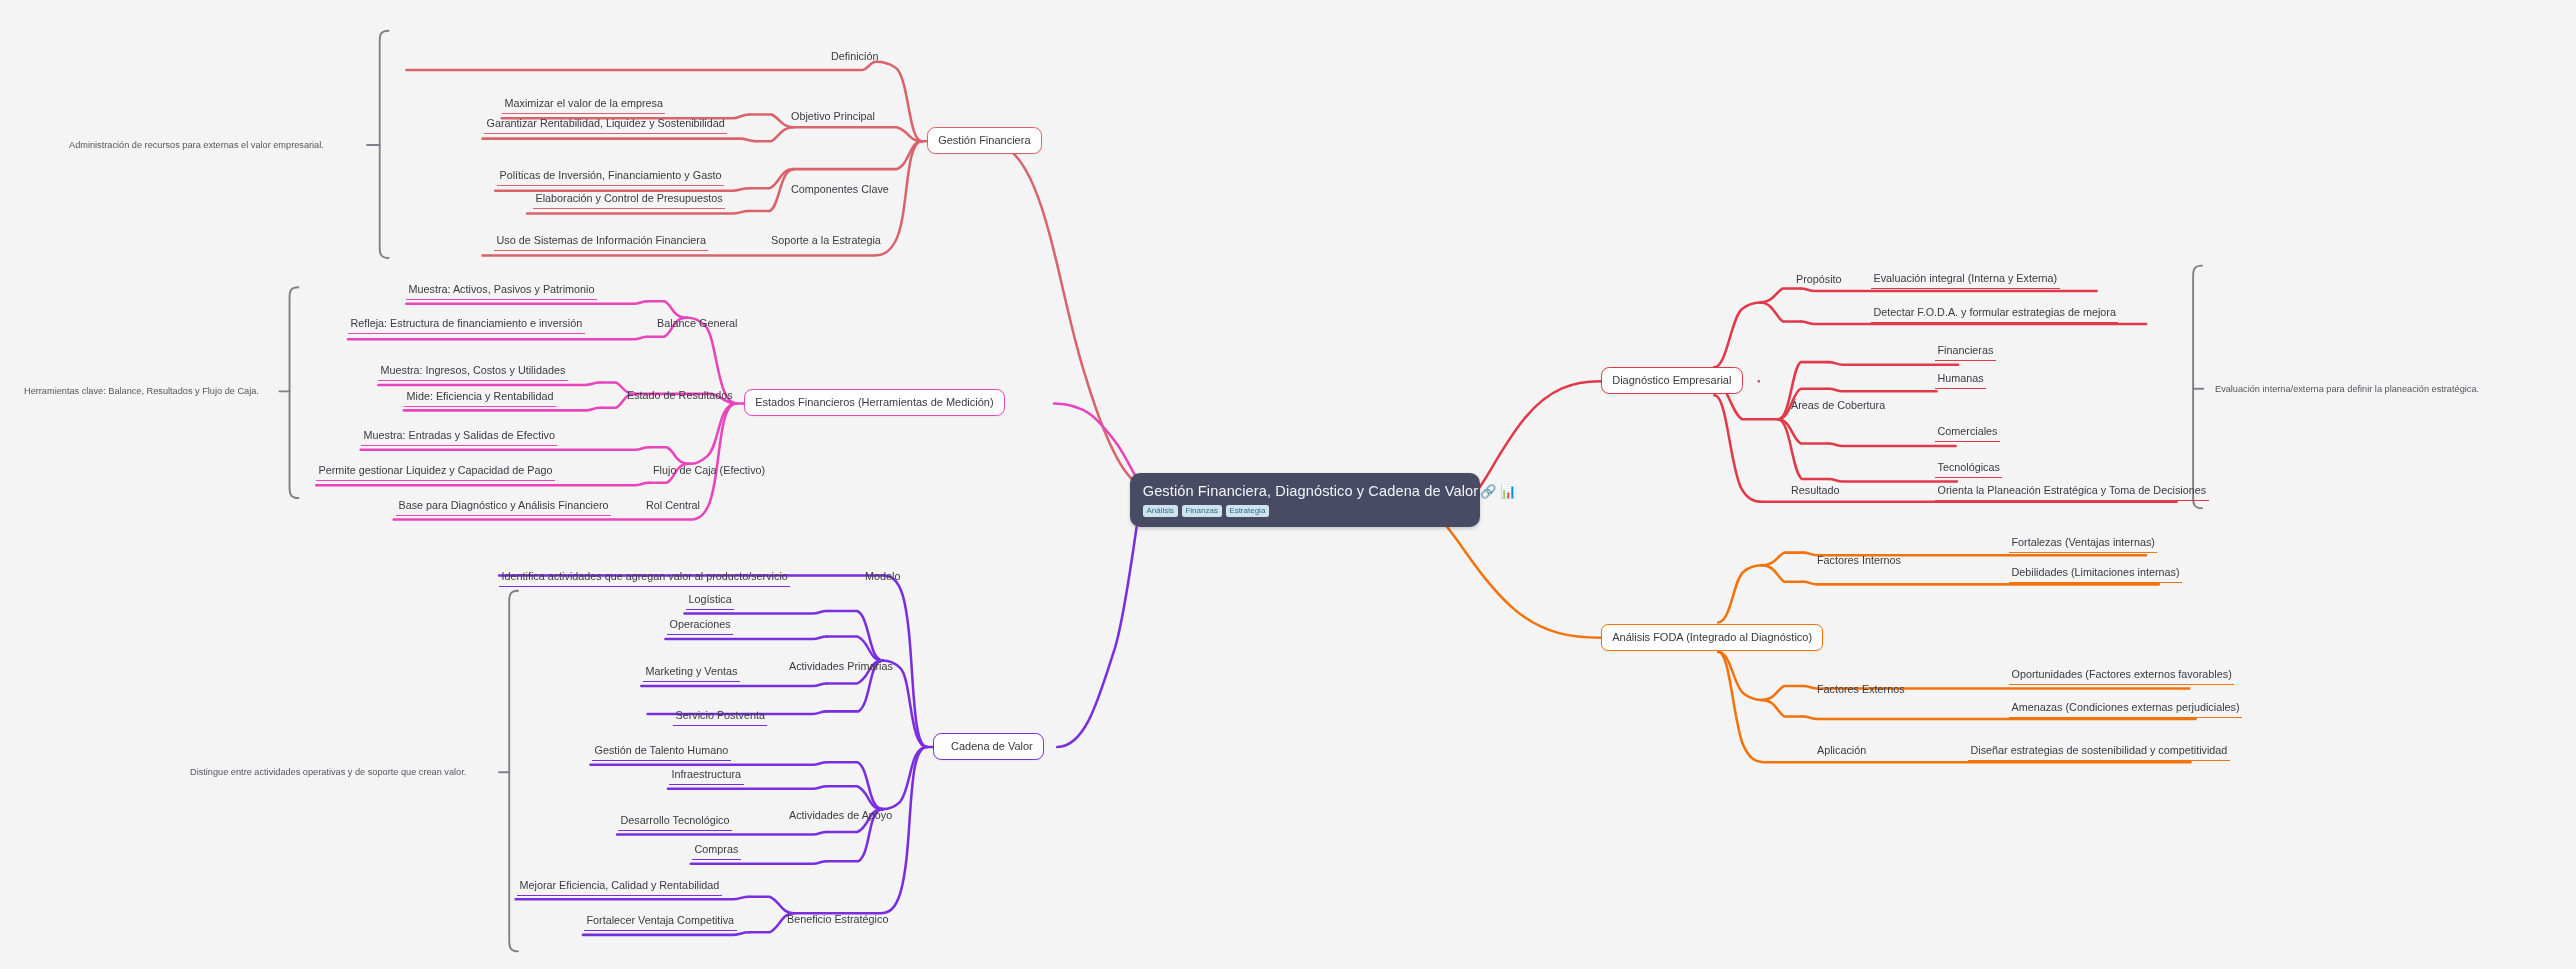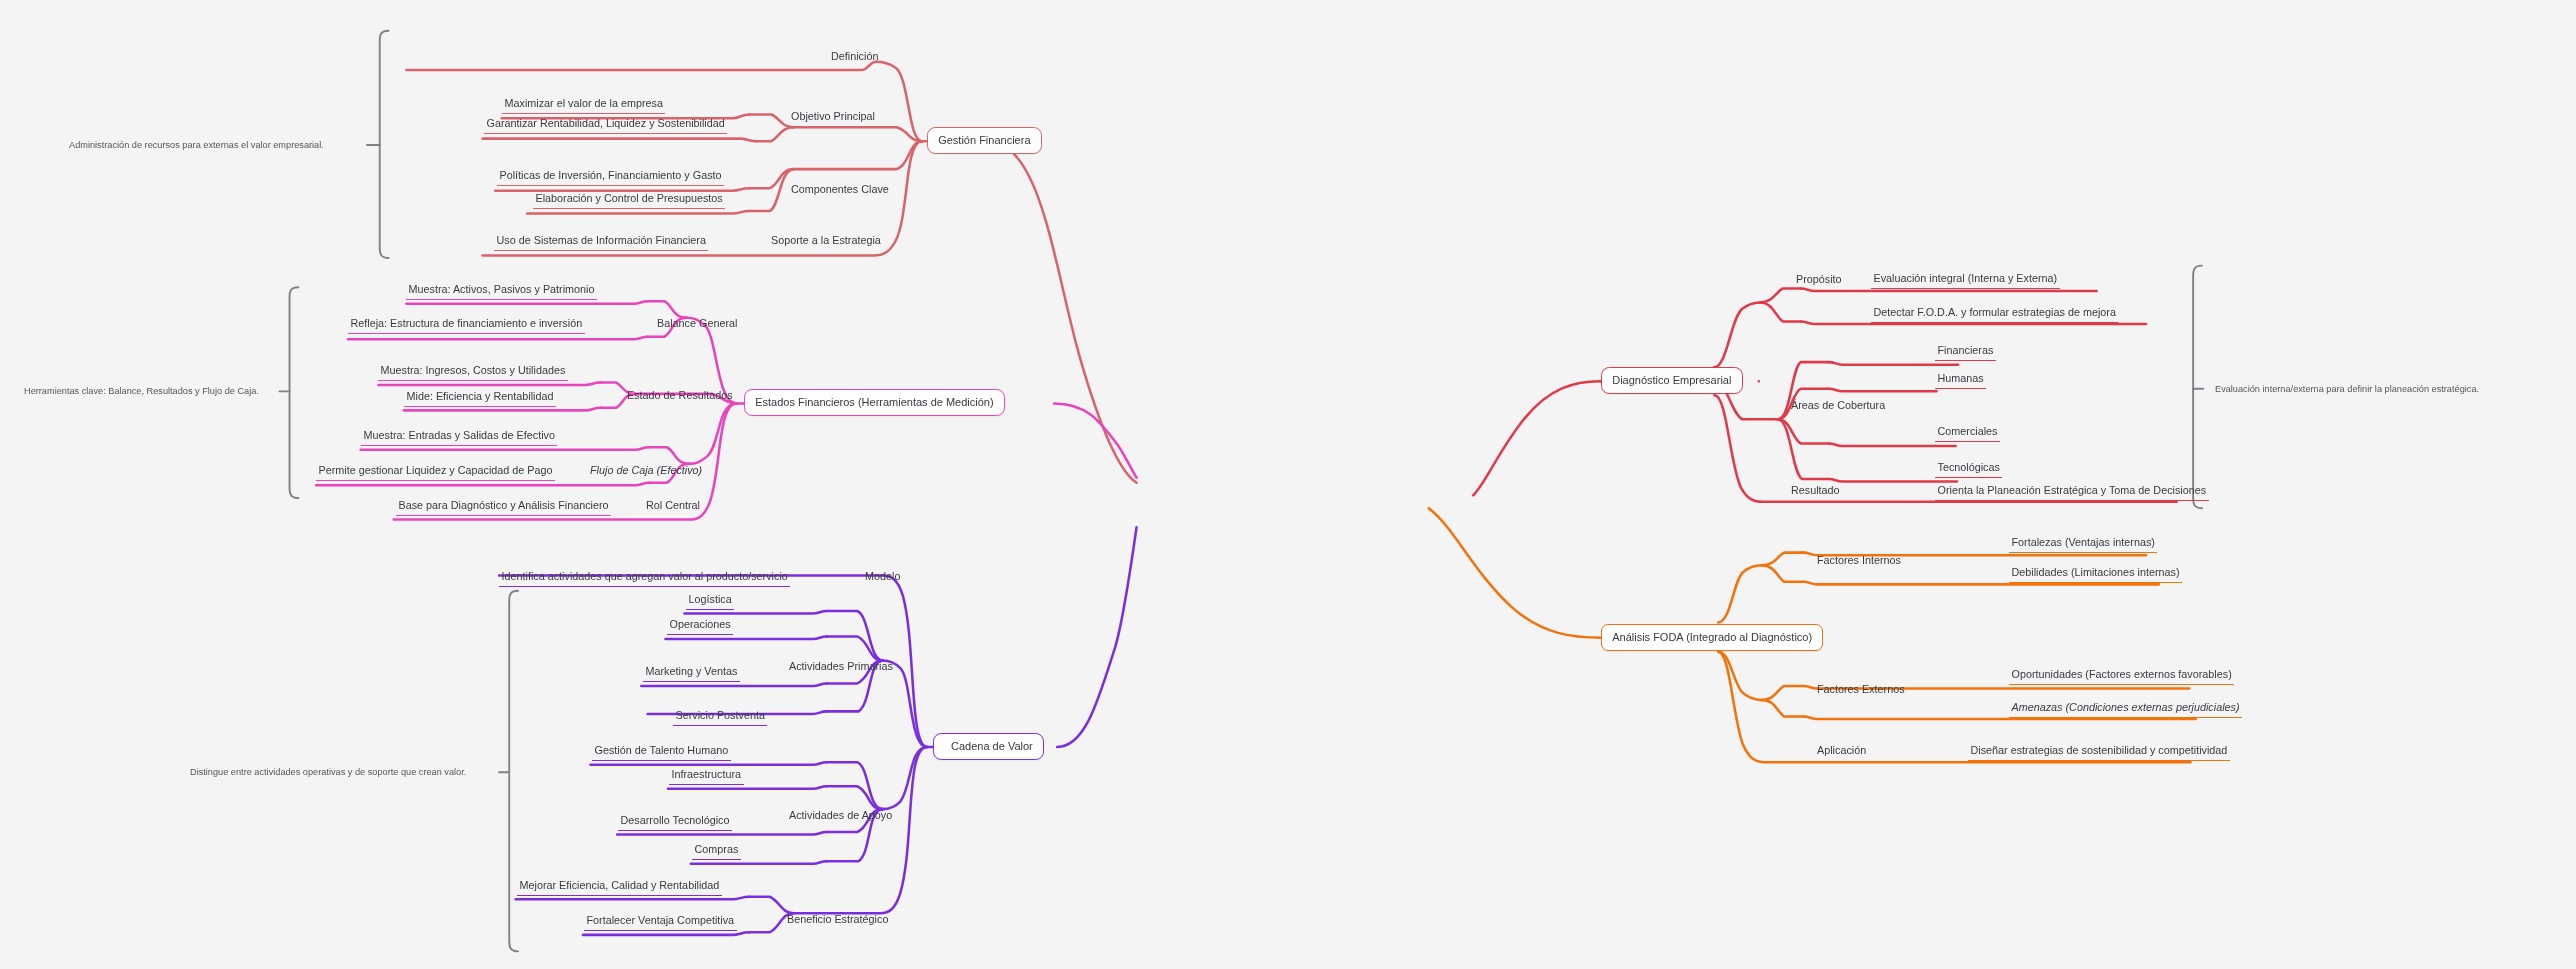--- a/index.html
+++ b/index.html
@@ -240,20 +240,28 @@
     <path d="M2840,1080 C2850,1080 2852,1084 2862,1084 L3448,1084"></path>
     <path d="M2774,1102 C2796,1102 2798,1120 2810,1128 L2840,1128"></path>
     <path d="M2840,1128 C2850,1128 2852,1132 2862,1132 L3458,1132"></path>
 
     <path d="M2706,1026 C2724,1026 2728,1120 2744,1170 C2754,1194 2764,1200 2778,1200 L3450,1200"></path>
   </g>
 
   </g>
 </svg>
 
+<div id="central">
+  <div class="ctitle"><span>Gestión Financiera, Diagnóstico y Cadena de Valor</span><span class="emj">🔗</span><span class="emj">📊</span></div>
+  <div class="tags">
+    <span class="tag">Análisis</span>
+    <span class="tag">Finanzas</span>
+    <span class="tag">Estrategia</span>
+  </div>
+</div>
 
 <div class="node branch c-red" style="left:927px;top:127px;">Gestión Financiera</div>
 
 <div class="node mid" style="left:831px;top:50px;">Definición</div>
 
 <div class="node mid" style="left:791px;top:110px;">Objetivo Principal</div>
 <div class="node leaf c-red" style="left:502px;top:97px;">Maximizar el valor de la empresa</div>
 <div class="node leaf c-red" style="left:484px;top:117px;">Garantizar Rentabilidad, Liquidez y Sostenibilidad</div>
 
 <div class="node mid" style="left:791px;top:183px;">Componentes Clave</div>
@@ -268,21 +276,21 @@
 <div class="node branch c-pink" style="left:744px;top:389px;">Estados Financieros (Herramientas de Medición)</div>
 
 <div class="node mid" style="left:657px;top:317px;">Balance General</div>
 <div class="node leaf c-pink" style="left:406px;top:283px;">Muestra: Activos, Pasivos y Patrimonio</div>
 <div class="node leaf c-pink" style="left:348px;top:317px;">Refleja: Estructura de financiamiento e inversión</div>
 
 <div class="node mid" style="left:627px;top:389px;">Estado de Resultados</div>
 <div class="node leaf c-pink" style="left:378px;top:364px;">Muestra: Ingresos, Costos y Utilidades</div>
 <div class="node leaf c-pink" style="left:404px;top:390px;">Mide: Eficiencia y Rentabilidad</div>
 
-<div class="node mid" style="left:590px;top:464px;font-style:italic;">Flujo de Caja (Efectivo)</div>
+<div class="node mid" style="left:653px;top:464px;">Flujo de Caja (Efectivo)</div>
 <div class="node leaf c-pink" style="left:361px;top:429px;">Muestra: Entradas y Salidas de Efectivo</div>
 <div class="node leaf c-pink" style="left:316px;top:464px;">Permite gestionar Liquidez y Capacidad de Pago</div>
 
 <div class="node mid" style="left:646px;top:499px;">Rol Central</div>
 <div class="node leaf c-pink" style="left:396px;top:499px;">Base para Diagnóstico y Análisis Financiero</div>
 
 <div class="node note" style="left:24px;top:386px;">Herramientas clave: Balance, Resultados y Flujo de Caja.</div>
 
 <div class="node branch c-purple" style="left:933px;top:733px;padding-left:17px;">Cadena de Valor</div>
 
@@ -325,19 +333,19 @@
 <div class="node note" style="left:2215px;top:384px;">Evaluación interna/externa para definir la planeación estratégica.</div>
 
 <div class="node branch c-orange" style="left:1601px;top:624px;border-radius:7px;">Análisis FODA (Integrado al Diagnóstico)</div>
 
 <div class="node mid" style="left:1817px;top:554px;">Factores Internos</div>
 <div class="node leaf c-orange" style="left:2009px;top:536px;">Fortalezas (Ventajas internas)</div>
 <div class="node leaf c-orange" style="left:2009px;top:566px;">Debilidades (Limitaciones internas)</div>
 
 <div class="node mid" style="left:1817px;top:683px;">Factores Externos</div>
 <div class="node leaf c-orange" style="left:2009px;top:668px;">Oportunidades (Factores externos favorables)</div>
-<div class="node leaf c-orange" style="left:2009px;top:701px;font-style:italic;">Amenazas (Condiciones externas perjudiciales)</div>
+<div class="node leaf c-orange" style="left:2009px;top:701px;">Amenazas (Condiciones externas perjudiciales)</div>
 
 <div class="node mid" style="left:1817px;top:744px;">Aplicación</div>
 <div class="node leaf c-orange" style="left:1968px;top:744px;">Diseñar estrategias de sostenibilidad y competitividad</div>
 
 </div>
 
 
 </body></html>

